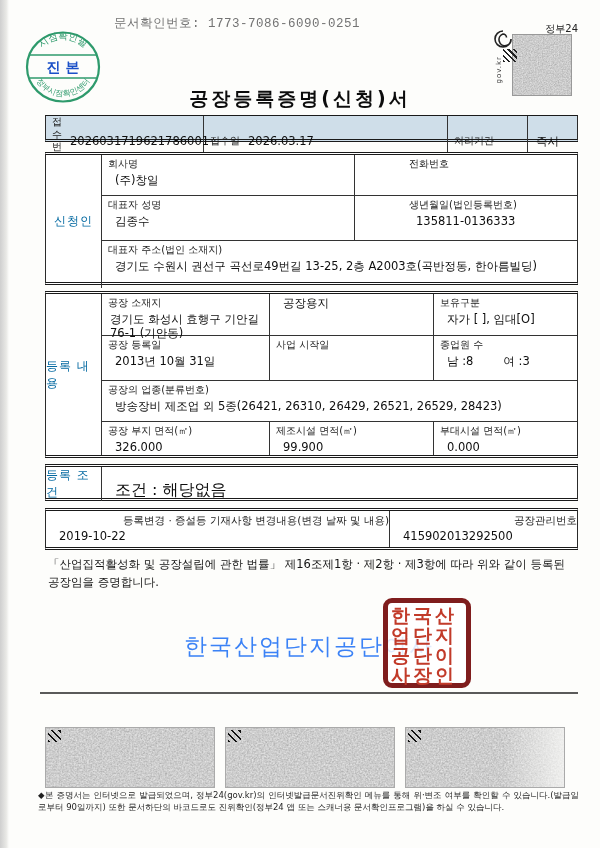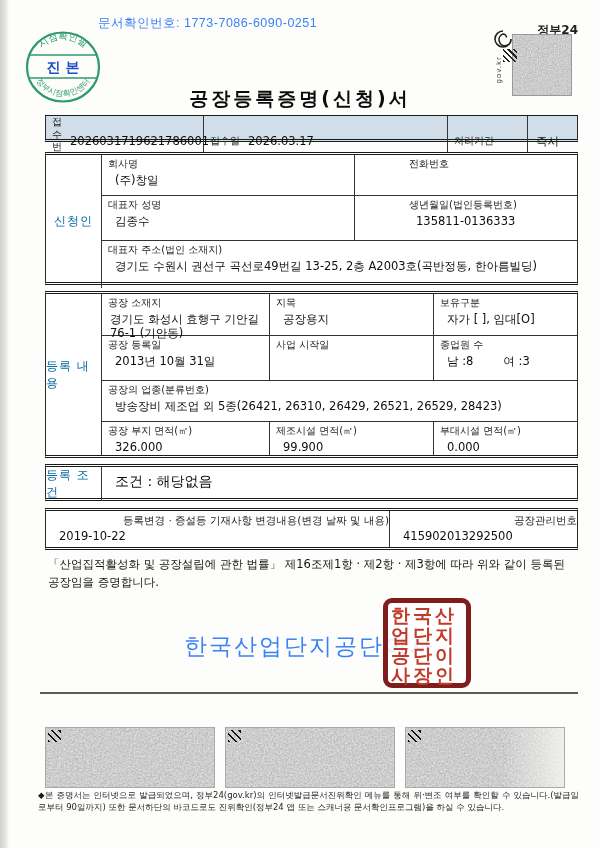--- a/index.html
+++ b/index.html
@@ -2,29 +2,29 @@
 <html><head>
 <meta charset="utf-8">
 <style>
   * { margin:0; padding:0; box-sizing:border-box; }
   html,body { background:#ffffff; }
   body { font-family:"DejaVu Sans", sans-serif; color:#111; }
   .page { position:relative; width:600px; height:848px; background:#fdfdfb; overflow:hidden; }
   .scan-edge { position:absolute; left:0; top:0; width:9px; height:848px;
     background:linear-gradient(to right,#cfcfcf,#e9e9e6 70%,#fdfdfb); }
 
-  .doc-number { position:absolute; left:98px; top:15px; font-family:Liberation Sans, sans-serif;
-    font-size:12.5px; letter-spacing:.5px; color:#3b82f6; }
+  .doc-number { position:absolute; left:114px; top:15px; font-family:Liberation Mono, monospace;
+    font-size:12.5px; letter-spacing:.5px; color:#737373; }
 
   
   .origin-stamp { position:absolute; left:24px; top:29px; }
 
   
   .gov24 { position:absolute; left:490px; top:22px; width:90px; height:80px; }
-  .gov24-brand { position:absolute; right:2px; top:0; font-size:12px; font-weight:bold; color:#222; }
+  .gov24-brand { position:absolute; right:2px; top:0; font-size:10px; font-weight:normal; color:#222; }
   .gov24-qr { position:absolute; left:22px; top:12px; width:60px; height:62px; border:1px solid #999; }
   .gov24-domain { position:absolute; left:5px; top:34px; font-size:7px; color:#333;
     writing-mode:vertical-rl; transform:rotate(180deg); letter-spacing:1px; }
   .gov24-logo { position:absolute; left:2px; top:6px; }
   .gov24-hatch { position:absolute; left:13px; top:27px; width:14px; height:13px;
     background:repeating-linear-gradient(45deg,#222 0 1.5px,transparent 1.5px 4px); }
 
   .title { position:absolute; left:0; top:86px; width:600px; text-align:center;
     font-size:19px; font-weight:bold; letter-spacing:3px; color:#0c0c0c; }
 
@@ -46,21 +46,21 @@
   .sec { display:grid; }
   .sec-label { border-right:1px solid #333; display:flex; align-items:center; justify-content:center;
     font-size:12px; letter-spacing:1px; color:#0369a1; }
   .applicant { top:152px; height:133px; grid-template-columns:56px 1fr; }
   .applicant-rows { display:grid; grid-template-rows:41px 45px 47px; }
   .row2c { display:grid; grid-template-columns:253px 1fr;gap:48px; }
   .registration { top:291px; height:167px; grid-template-columns:56px 1fr; }
   .registration-rows { display:grid; grid-template-rows:42px 45px 41px 1fr; }
   .row3c { display:grid; grid-template-columns:168px 164px 1fr; }
   .condition { top:464px; height:37px; display:grid; grid-template-columns:56px 1fr; }
-  .condition .val { padding-top:5px; font-size:14px; }
+  .condition .val { padding-top:5px; font-size:16px;margin-top:8px; }
   .change { top:508px; height:42px; display:grid; grid-template-columns:344px 1fr; }
   .change .lbl { font-size:10.5px;text-align:right; }
   .emp-val span { margin-right:30px; }
 
   .statement { position:absolute; left:48px; top:556px; width:526px; font-size:11.5px;
     line-height:1.55; color:#141414; }
   .issue-date { position:absolute; left:0; top:596px; width:576px; text-align:right;
     font-size:11.5px; color:#141414; }
   .issuer { position:absolute; left:184px; top:631px; font-size:23px; letter-spacing:2px; color:#3b82f6; }
   .corp-seal { position:absolute; left:383px; top:598px; width:88px; height:90px;
@@ -180,21 +180,20 @@
 
   <div class="tbl sec registration">
     <div class="sec-label">등록 내용</div>
     <div class="registration-rows">
       <div class="row3c bB">
         <div class="bR">
           <div class="lbl">공장 소재지</div>
           <div class="val" style="padding-left:8px">경기도 화성시 효행구 기안길 76-1 (기안동)</div>
         </div>
         <div class="bR">
-          <div class="lbl">지목</div>
           <div class="val">공장용지</div>
         </div>
         <div>
           <div class="lbl">보유구분</div>
           <div class="val">자가 [ ], 임대[O]</div>
         </div>
       </div>
       <div class="row3c bB">
         <div class="bR">
           <div class="lbl">공장 등록일</div>

